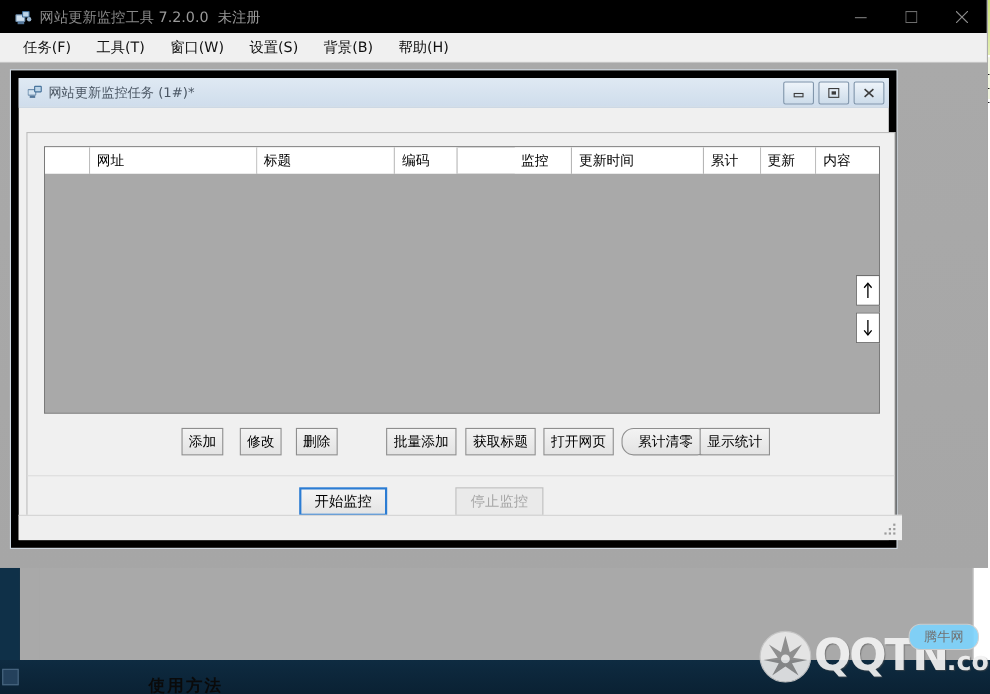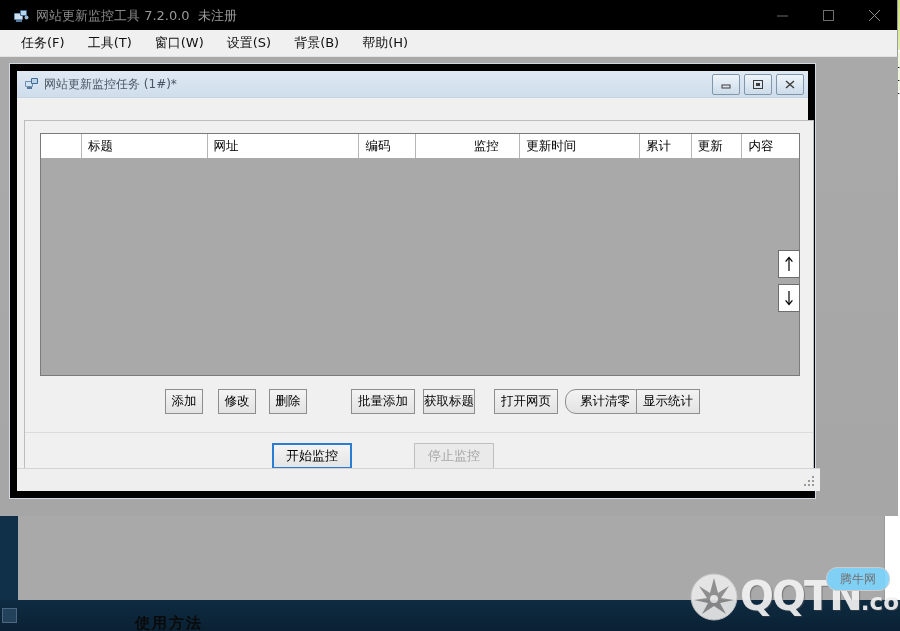--- a/index.html
+++ b/index.html
@@ -232,22 +232,22 @@
           </div>
         </div>
       </div>
 
 
       <div class="panel">
 
         <div class="listview">
           <div class="lv-header">
             <div class="lv-th" style="width:42px;"></div>
+            <div class="lv-th" style="width:156px;">网址</div>
             <div class="lv-th" style="width:129px;">标题</div>
-            <div class="lv-th" style="width:156px;">网址</div>
             <div class="lv-th" style="width:58px;">编码</div>
             <div class="lv-th" style="width:53px;margin-top:48px;">周期</div>
             <div class="lv-th" style="width:54px;">监控</div>
             <div class="lv-th" style="width:123px;">更新时间</div>
             <div class="lv-th" style="width:53px;">累计</div>
             <div class="lv-th" style="width:52px;">更新</div>
             <div class="lv-th" style="width:58px;border-right:none;">内容</div>
           </div>
           <div class="lv-body"></div>
           <div class="lv-scroll">
@@ -264,21 +264,21 @@
                 </svg>
             </div>
           </div>
         </div>
 
         <div class="btnrow">
           <div class="wbtn" style="left:140px;width:38px;">添加</div>
           <div class="wbtn" style="left:193px;width:38px;">修改</div>
           <div class="wbtn" style="left:244px;width:38px;">删除</div>
           <div class="wbtn" style="left:326px;width:64px;">批量添加</div>
-          <div class="wbtn" style="left:398px;width:52px;">获取标题</div>
+          <div class="wbtn" style="left:398px;width:64px;">获取标题</div>
           <div class="wbtn" style="left:469px;width:64px;">打开网页</div>
           <div class="wbtn" style="left:540px;width:80px;border-radius:11px;">累计清零</div>
           <div class="wbtn" style="left:611px;width:64px;">显示统计</div>
         </div>
 
         <div class="panel-sep"></div>
 
         <div class="runrow">
           <div class="bigbtn primary">开始监控</div>
           <div class="bigbtn disabled">停止监控</div>

